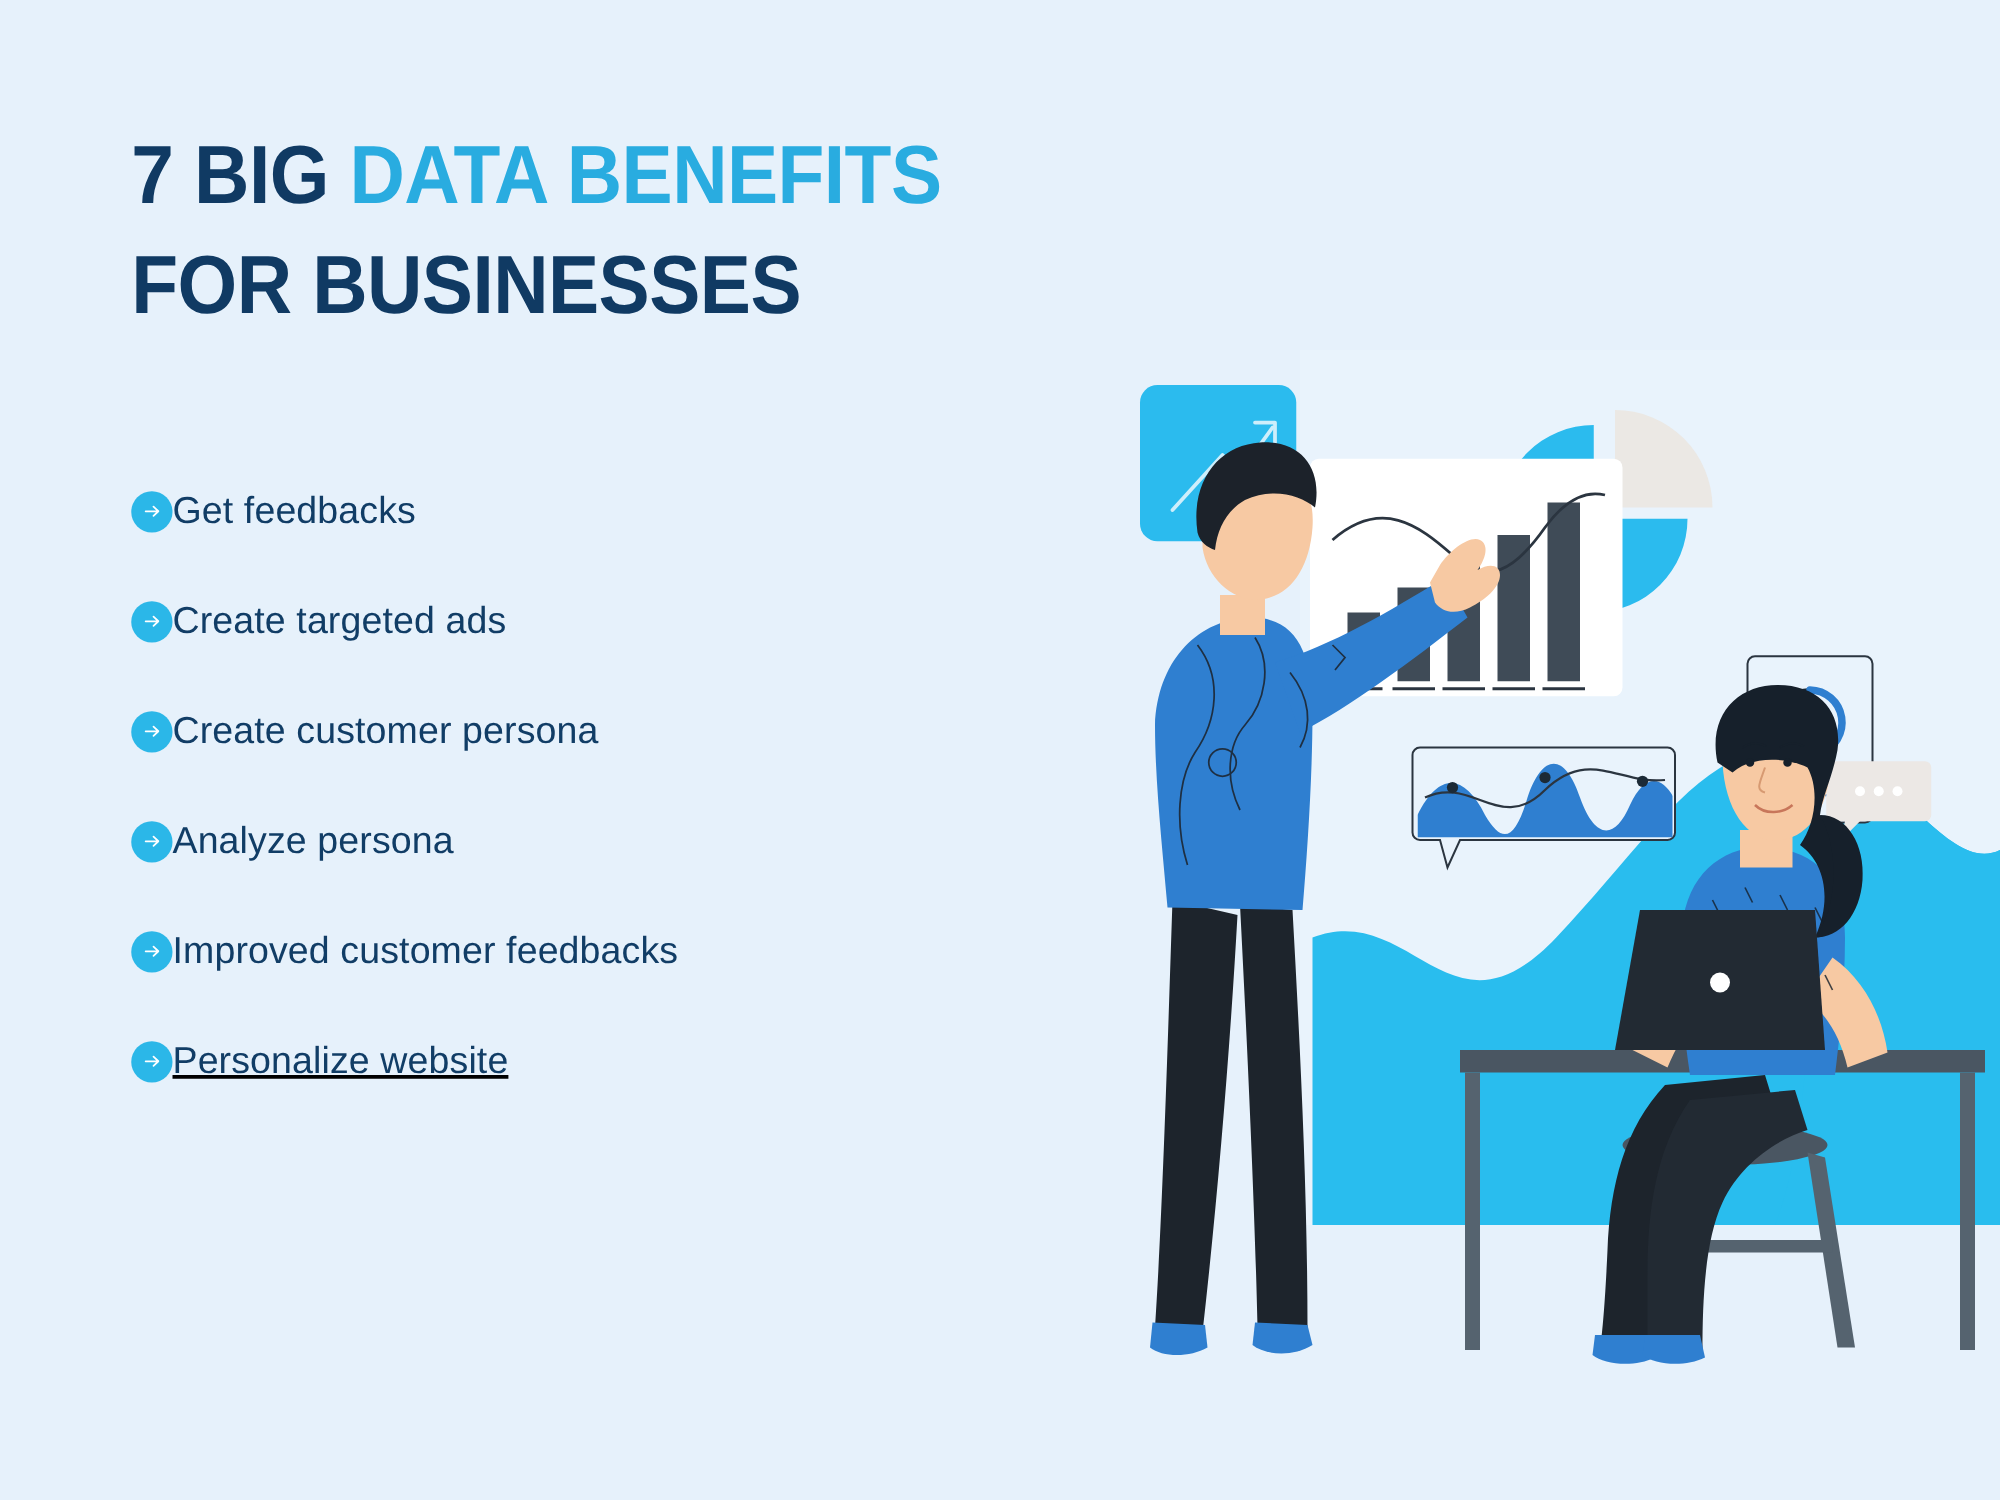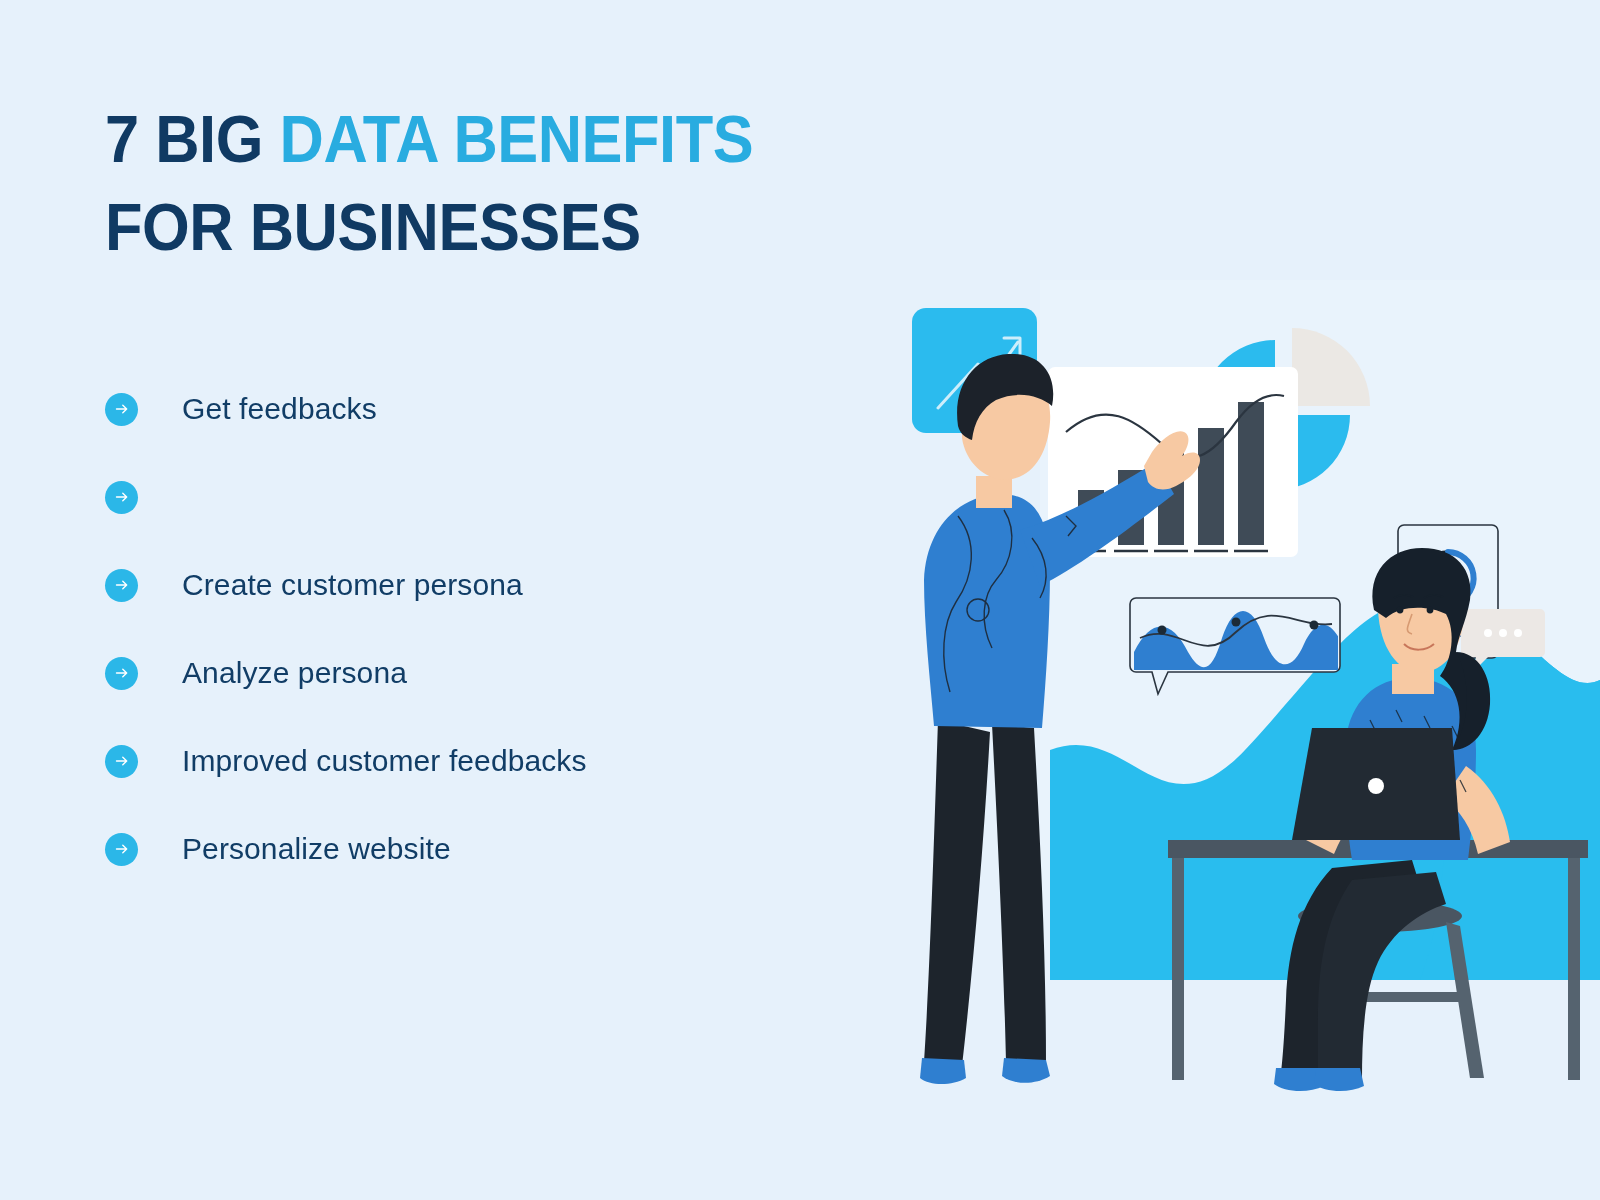--- a/index.html
+++ b/index.html
@@ -27,30 +27,29 @@
     white-space:nowrap;
   }
   .headline .accent{color:#29ace0;}
   .headline .line2{display:block;}
 
   .benefit-list{position:absolute;left:105px;top:385px;width:860px;}
   .benefit-row{
     display:flex;align-items:center;
     height:48px;margin-bottom:40px;
   }
-  .benefit-row:last-child{margin-bottom:0;}
+  .benefit-row:last-child{margin-bottom:0;text-decoration:underline;}
   .bullet-badge{
     width:33px;height:33px;border-radius:50%;
     background:#2bb7e8;
     display:flex;align-items:center;justify-content:center;
     flex:0 0 33px;
   }
   .bullet-badge svg{display:block;}
   .benefit-label{
-    margin-left:44px;
     font-size:30px;
     line-height:34px;
     color:#113d66;
     letter-spacing:0.1px;
     white-space:nowrap;
   }
 
   
   .illustration{position:absolute;left:900px;top:280px;width:700px;height:820px;}
   .illustration svg{display:block;}
@@ -77,20 +76,21 @@
       </span>
       <span class="benefit-label">Get feedbacks</span>
     </div>
 
     <div class="benefit-row">
       <span class="bullet-badge">
         <svg width="20" height="20" viewBox="0 0 20 20" aria-hidden="true">
           <path d="M4.5 10 H14.5 M10.8 6.3 L14.7 10 L10.8 13.7" fill="none" stroke="#ffffff" stroke-width="1.4" stroke-linecap="round" stroke-linejoin="round"></path>
         </svg>
       </span>
+      <span class="benefit-label">Create targeted ads</span>
     </div>
 
 
     <div class="benefit-row">
       <span class="bullet-badge">
         <svg width="20" height="20" viewBox="0 0 20 20" aria-hidden="true">
           <path d="M4.5 10 H14.5 M10.8 6.3 L14.7 10 L10.8 13.7" fill="none" stroke="#ffffff" stroke-width="1.4" stroke-linecap="round" stroke-linejoin="round"></path>
         </svg>
       </span>
       <span class="benefit-label">Create customer persona</span>

